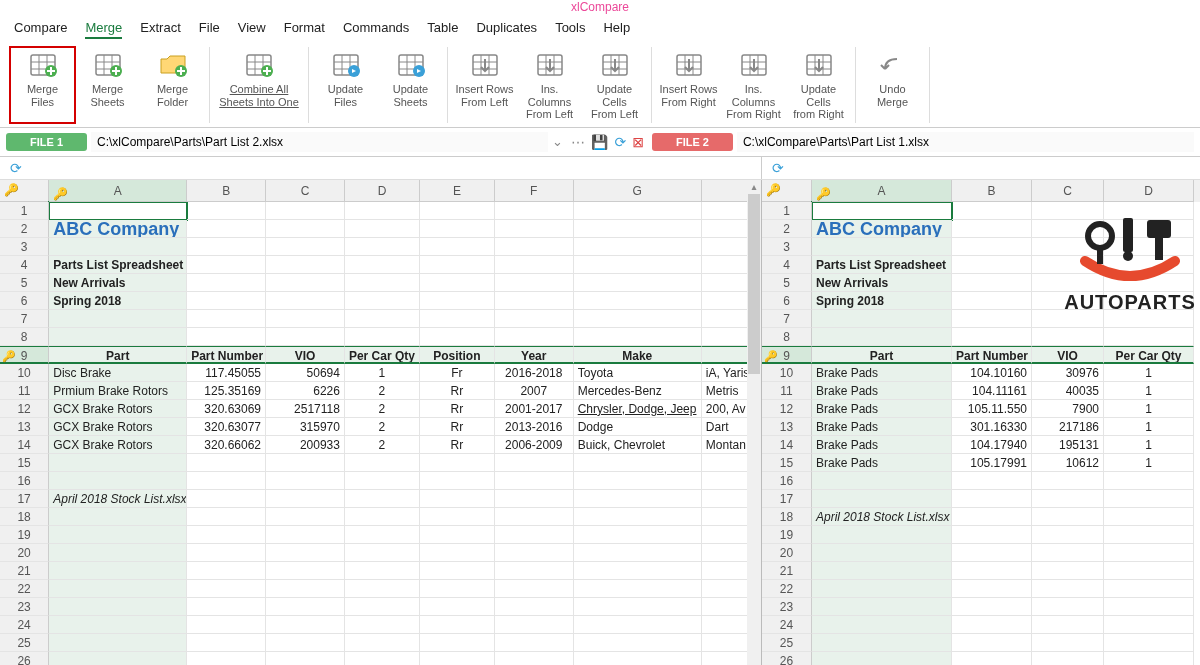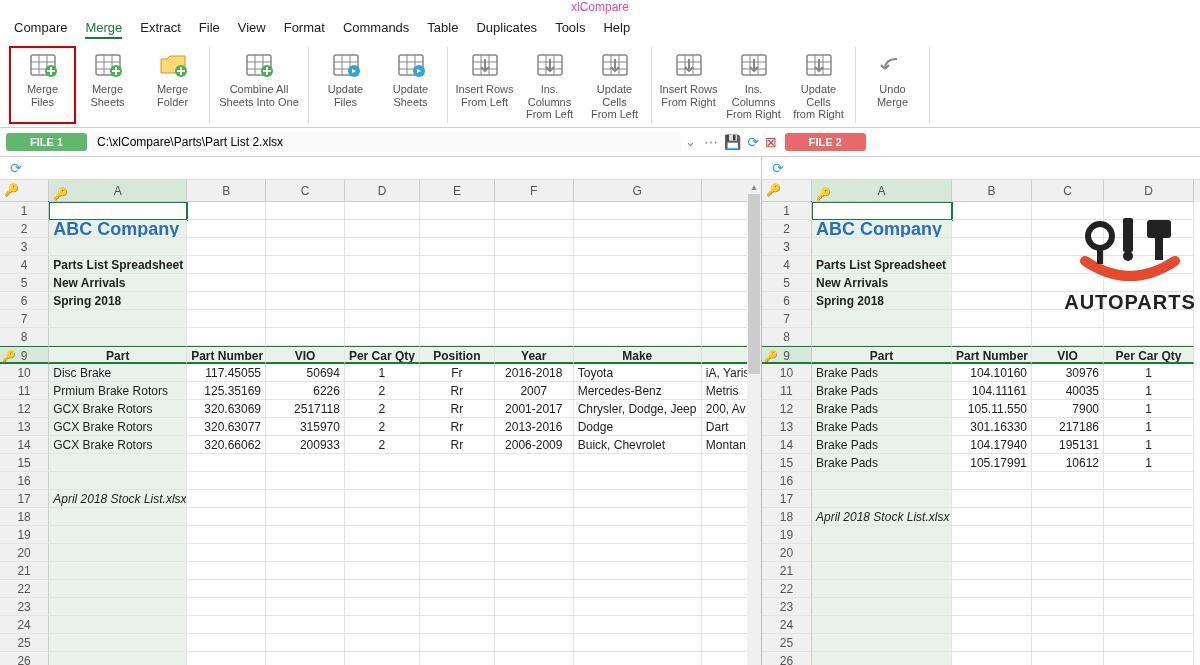--- a/index.html
+++ b/index.html
@@ -6,21 +6,21 @@
 body { width: 1200px; height: 665px; background: #fff; font-size: 13px; color: #222; overflow: hidden; }
 
 .titlebar { text-align: center; font-size: 12px; color: #ec4899; padding: 0 0 2px; }
 .menubar { display: flex; gap: 18px; padding: 4px 14px; font-size: 13px; }
 .menubar span { cursor: pointer; }
 .menubar span.active { color: #1a7b3e; border-bottom: 2px solid #1a7b3e; padding-bottom: 2px; }
 
 .ribbon { display: flex; border-bottom: 1px solid #ccc; padding: 4px 6px; }
 .ribbon-group { display: flex; border-right: 1px solid #ddd; padding: 0 4px; }
 .ribbon-btn { width: 65px; display: flex; flex-direction: column; align-items: center; text-align: center; font-size: 11px; color: #555; padding: 2px 2px; cursor: pointer; line-height: 1.15; }
-.ribbon-btn.wide { width: 90px; }
+.ribbon-btn.wide { width: 90px; text-decoration: underline; }
 .ribbon-btn.selected { outline: 2px solid #d40000; outline-offset: -1px; }
 .ribbon-icon { width: 32px; height: 32px; margin-bottom: 2px; display: flex; align-items: center; justify-content: center; }
 
 .paths { display: flex; align-items: center; padding: 4px 6px; gap: 4px; border-bottom: 1px solid #ccc; }
 .file-badge { font-size: 11px; font-weight: bold; color: #fff; border-radius: 3px; padding: 3px 24px; }
 .file-badge.f1 { background: #5fb86e; }
 .file-badge.f2 { background: #e66a6a; }
 .path-input { flex: 1; padding: 3px 6px; font-size: 12px; border: none; background: #fafafa; }
 .path-tools { display: flex; gap: 6px; font-size: 14px; color: #888; padding: 0 4px; }
 
@@ -283,20 +283,21 @@
   <span class="file-badge f1">FILE 1</span>
   <input class="path-input" style="max-width: 590px;" value="C:\xlCompare\Parts\Part List 2.xlsx">
   <span style="color:#888;">⌄</span>
   <div class="path-tools">
     <span>⋯</span>
     <span style="color:#c66">💾</span>
     <span style="color:#3aa0d8">⟳</span>
     <span style="color:#d44">⊠</span>
   </div>
   <span class="file-badge f2">FILE 2</span>
+  <input class="path-input" value="C:\xlCompare\Parts\Part List 1.xlsx" style="">
 </div>
 
 <div class="formula-row">
   <div class="half" style="width:762px;flex:none;border-right:1px solid #ccc">
     <span class="refresh-ic">⟳</span>
     <input style="">
   </div>
   <div class="half">
     <span class="refresh-ic">⟳</span>
     <input style="">
@@ -441,21 +442,21 @@
           <div class="cell" style="width: 60px;">Metris</div>
         </div>
         <div class="row">
           <div class="rowhead">12</div>
           <div class="cell selcell" style="width: 140px;">GCX Brake Rotors</div>
           <div class="cell right-num" style="width: 80px;">320.63069</div>
           <div class="cell right-num" style="width: 80px;">2517118</div>
           <div class="cell center-txt" style="width: 76px;">2</div>
           <div class="cell center-txt" style="width: 76px;">Rr</div>
           <div class="cell center-txt" style="width: 80px;">2001-2017</div>
-          <div class="cell" style="width: 130px;">Chrysler, Dodge, Jeep</div>
+          <div class="cell" style="width: 130px; text-decoration: underline;">Chrysler, Dodge, Jeep</div>
           <div class="cell" style="width: 60px;">200, Av</div>
         </div>
         <div class="row">
           <div class="rowhead">13</div>
           <div class="cell selcell" style="width: 140px;">GCX Brake Rotors</div>
           <div class="cell right-num" style="width: 80px;">320.63077</div>
           <div class="cell right-num" style="width: 80px;">315970</div>
           <div class="cell center-txt" style="width: 76px;">2</div>
           <div class="cell center-txt" style="width: 76px;">Rr</div>
           <div class="cell center-txt" style="width: 80px;">2013-2016</div>

